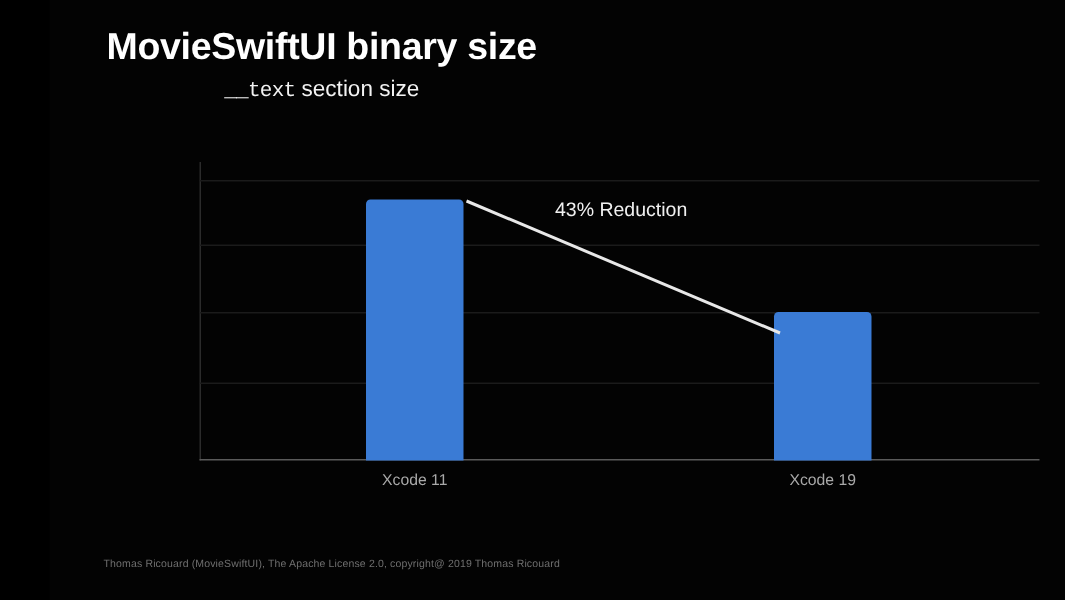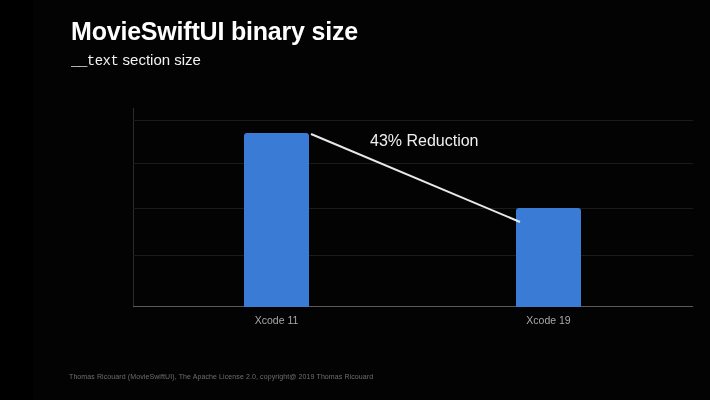--- a/index.html
+++ b/index.html
@@ -24,20 +24,21 @@
     letter-spacing: -0.2px;
     line-height: 30px;
     white-space: nowrap;
   }
   .chart-subtitle {
     color: #f2f2f2;
     font-size: 15px;
     line-height: 20px;
     margin-top: 4px;
     white-space: nowrap;
+    text-align: center;
   }
   .mono-part {
     font-family: "Liberation Mono", "DejaVu Sans Mono", monospace;
     font-size: 14px;
     letter-spacing: -0.5px;
   }
   
   .plot {
     position: absolute;
     left: 100px; top: 108px;
@@ -79,21 +80,21 @@
   .annot-line {
     position: absolute;
     left: 0; top: 0;
     width: 710px; height: 400px;
     pointer-events: none;
   }
   .annot-text {
     position: absolute;
     left: 337px; top: 132px;
     color: #f0f0f0;
-    font-size: 16px;
+    font-size: 13px;
     white-space: nowrap;
   }
   
   .footer {
     position: absolute;
     left: 36px; top: 373px;
     color: #6f6f6f;
     font-size: 7px;
     letter-spacing: 0.1px;
     white-space: nowrap;

